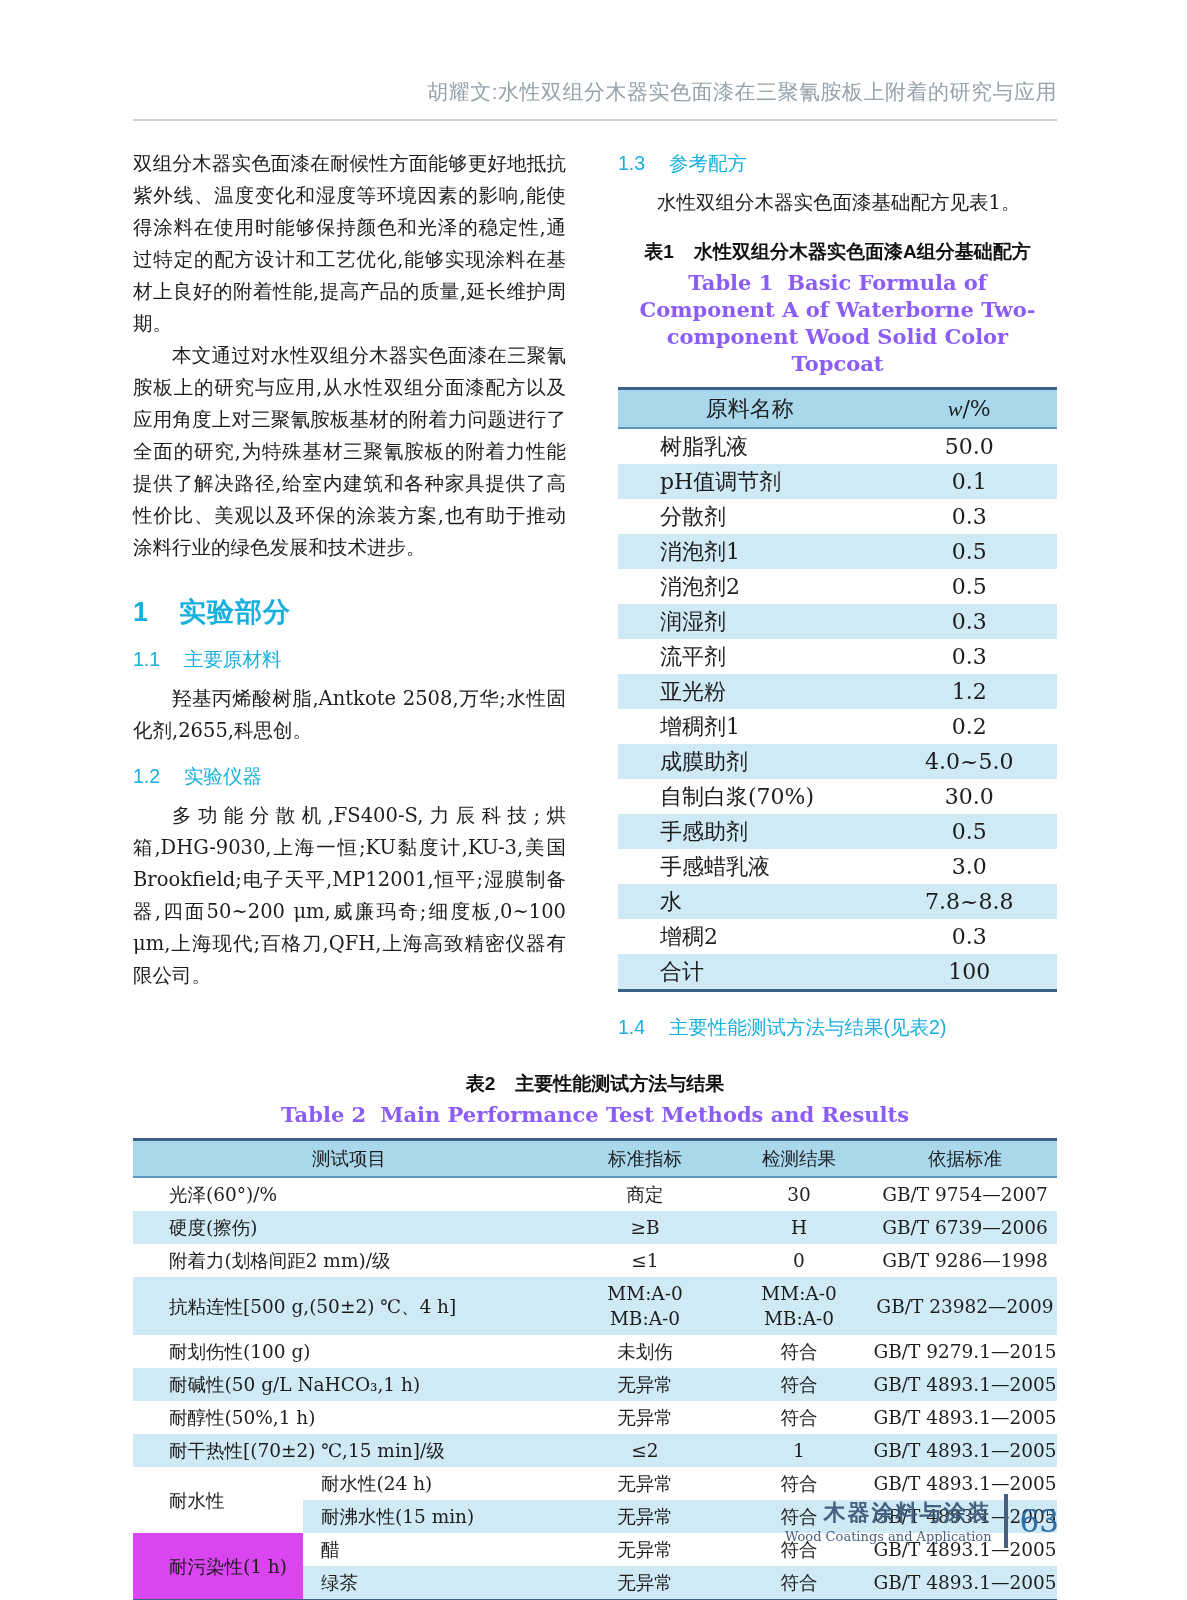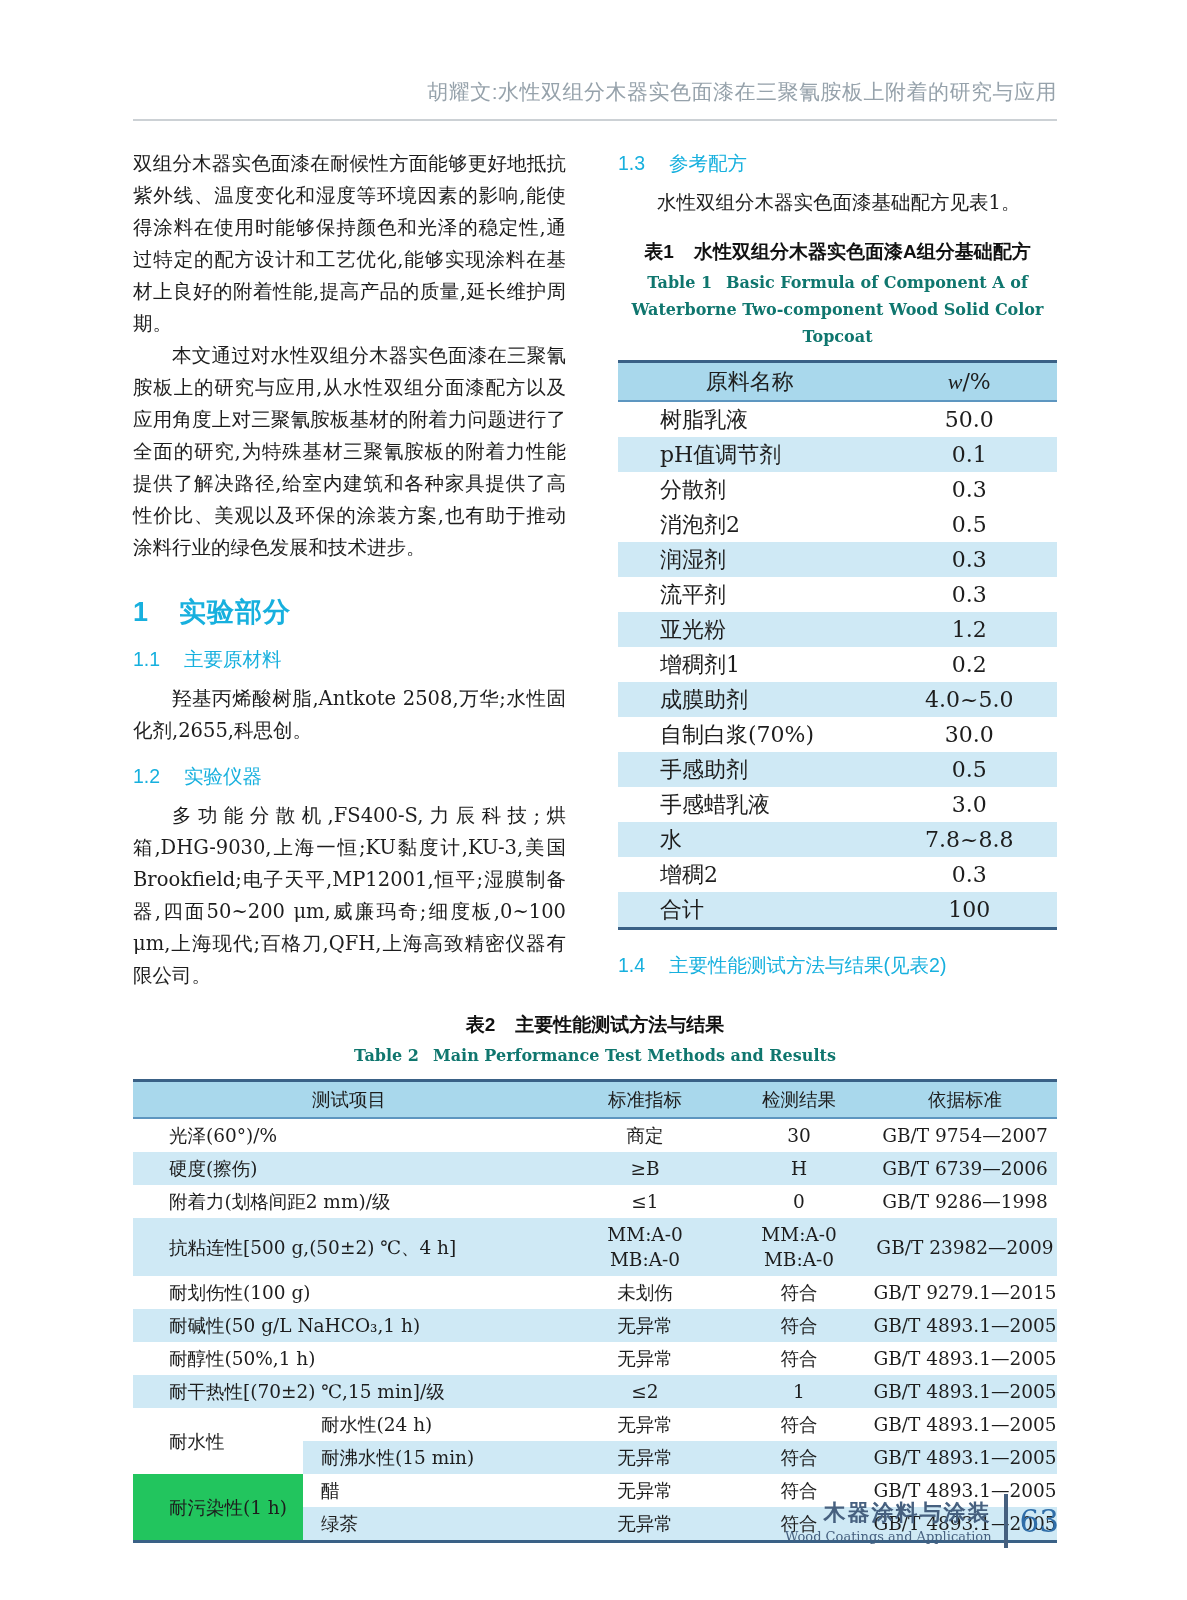--- a/index.html
+++ b/index.html
@@ -49,22 +49,22 @@
   .col-right h2.sub:first-child { margin-top:2px; }
 
   
   .cap-zh {
     font-family:Liberation Sans, sans-serif;
     font-weight:bold; font-size:19px; text-align:center;
     margin:20px 0 4px 0; color:#111;
   }
   .cap-zh .cap-label { margin-right:20px; }
   .cap-en {
-    font-weight:bold; font-size:16px; text-align:center;
-    line-height:27px; margin:0 0 10px 0; color:#0f766e;
+    font-weight:bold; font-size:21px; text-align:center;
+    line-height:27px; margin:0 0 10px 0; color:#8b5cf6;
   }
   .cap-en .cap-label { margin-right:14px; }
 
   
   table {
     width:100%; border-collapse:collapse;
     border-top:3px solid #3a6186;
     border-bottom:3px solid #3a6186;
   }
   thead tr { background:#a9d8ec; border-bottom:2px solid #5d96c0; }
@@ -78,21 +78,21 @@
   #table1 .t1-name { text-align:left; padding-left:42px; }
   #table1 .t1-val  { text-align:center; }
   #table1 em { font-family:"Liberation Serif",serif; }
 
   
   #table2 { font-size:18.5px; }
   #table2 td, #table2 th { line-height:25px; }
   #table2 .item { text-align:left; padding-left:36px; }
   #table2 .item.sub { padding-left:18px; }
   #table2 .group-cell { text-align:left; padding-left:36px; background:#ffffff; }
-  #table2 .group-cell.g-tint { background:#22c55e; }
+  #table2 .group-cell.g-tint { background:#d946ef; }
   #table2 .ctr { text-align:center; }
   .table2-wrap { margin-top:6px; }
 
   
   .footer {
     position:absolute; right:128px; bottom:52px;
     display:flex; align-items:center;
   }
   .journal { text-align:right; margin-right:12px; }
   .journal-zh {
@@ -149,20 +149,24 @@
               <td class=" t1-name">树脂乳液</td>
               <td class=" t1-val">50.0</td>
             </tr>
             <tr class="tint">
               <td class=" t1-name">pH值调节剂</td>
               <td class=" t1-val">0.1</td>
             </tr>
             <tr>
               <td class=" t1-name">分散剂</td>
               <td class=" t1-val">0.3</td>
+            </tr>
+            <tr class="tint">
+              <td class=" t1-name">消泡剂1</td>
+              <td class=" t1-val">0.5</td>
             </tr>
             <tr>
               <td class=" t1-name">消泡剂2</td>
               <td class=" t1-val">0.5</td>
             </tr>
             <tr class="tint">
               <td class=" t1-name">润湿剂</td>
               <td class=" t1-val">0.3</td>
             </tr>
             <tr>

